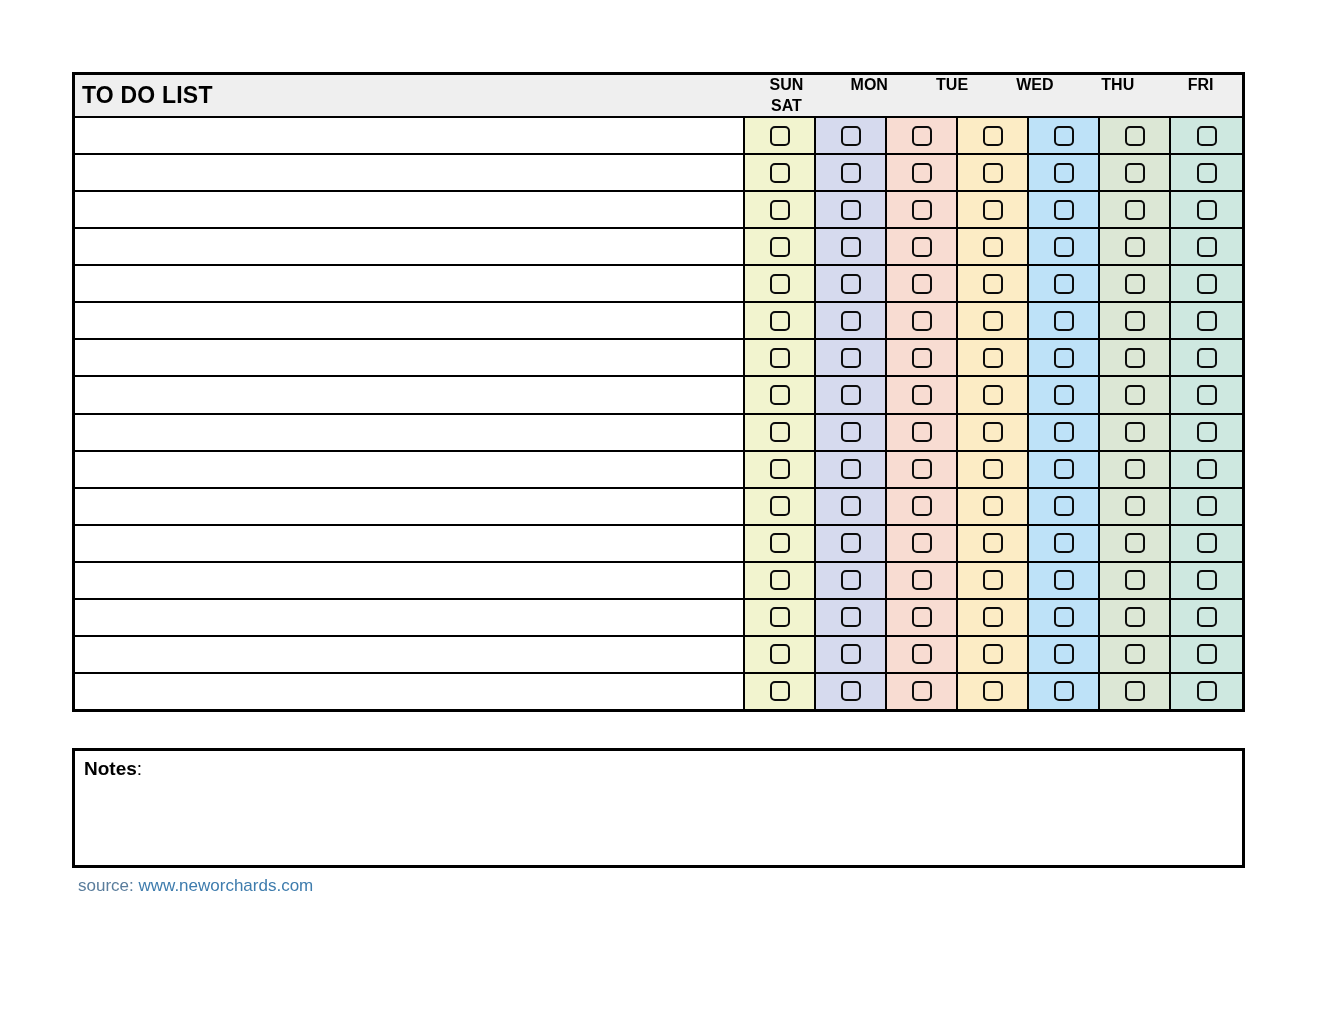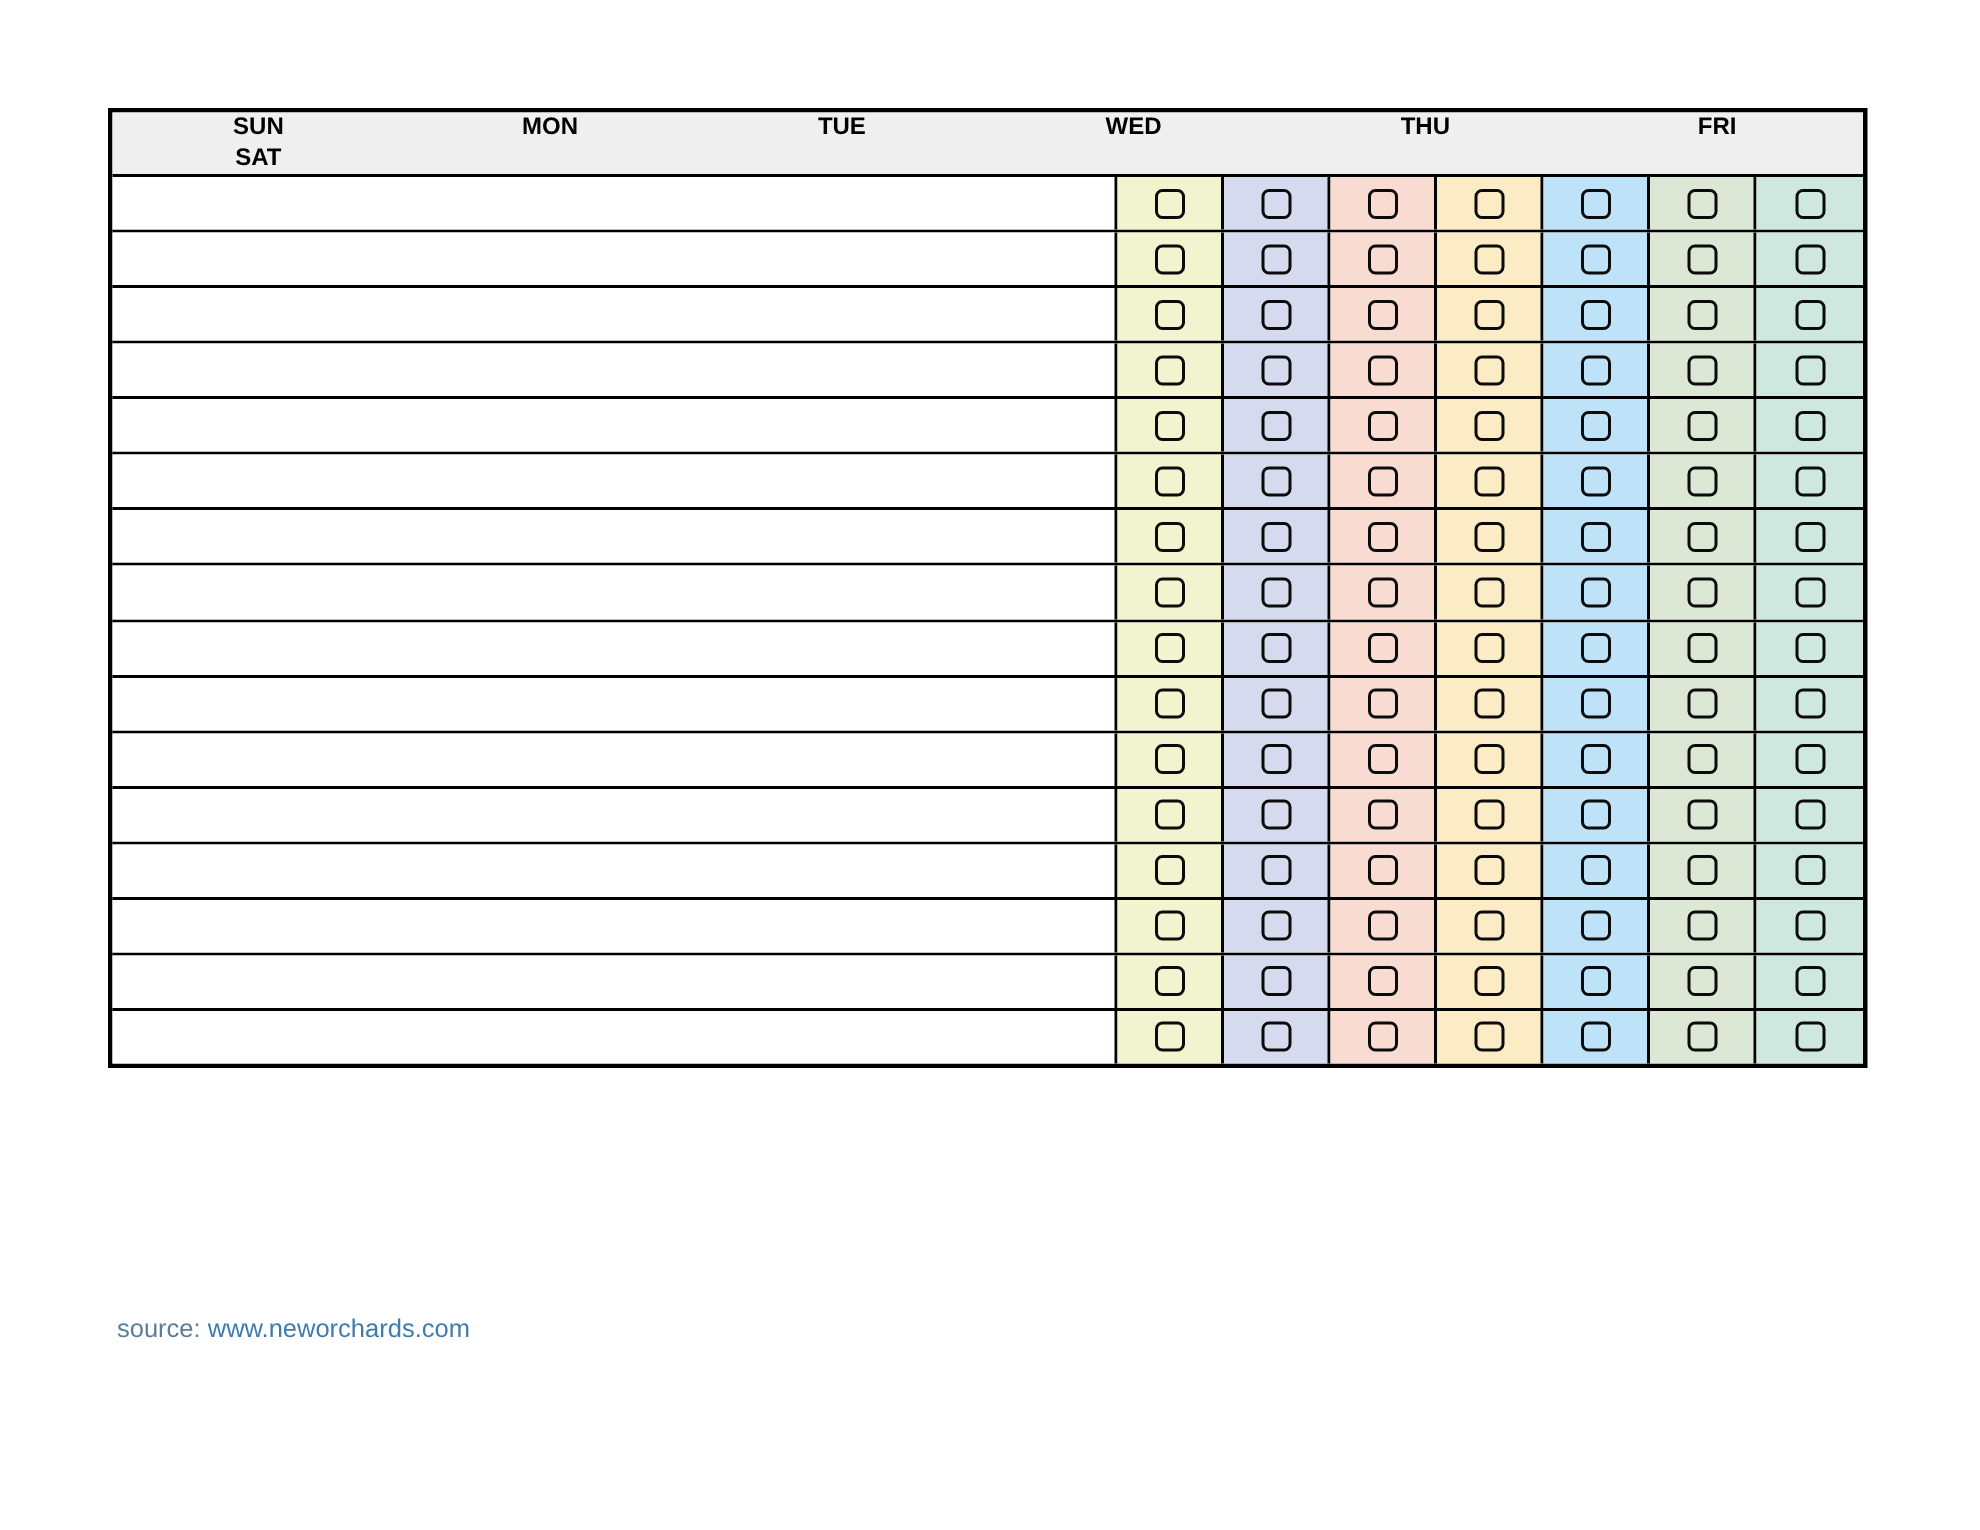--- a/index.html
+++ b/index.html
@@ -123,20 +123,21 @@
   .source-label { color: #5a7d9c; }
   .source-url { color: #3e7cad; text-decoration: none; }
 </style>
 </head>
 <body>
 
 <div class="canvas">
 
   <div class="todo-table">
     <div class="header-row" id="header-row" style="background: rgb(239, 239, 239);">
+      <div class="title-cell">TO DO LIST</div>
       <div class="day-headers" id="day-headers">
           <div class="day-header">SUN</div>
           <div class="day-header">MON</div>
           <div class="day-header">TUE</div>
           <div class="day-header">WED</div>
           <div class="day-header">THU</div>
           <div class="day-header">FRI</div>
           <div class="day-header">SAT</div>
         </div>
     </div>
@@ -553,19 +554,23 @@
               <div class="checkbox"></div>
             </div>
             <div class="day-cell" style="background: rgb(206, 232, 224);">
               <div class="checkbox"></div>
             </div>
           </div>
         </div>
       </div>
   </div>
 
+  <div class="notes-box">
+    <span class="notes-label">Notes</span><span class="notes-colon">:</span>
+    <div class="notes-content"></div>
+  </div>
 
   <div class="source-line">
     <span class="source-label">source:</span>
     <span class="source-url">www.neworchards.com</span>
   </div>
 
 </div>
 
 </body></html>

